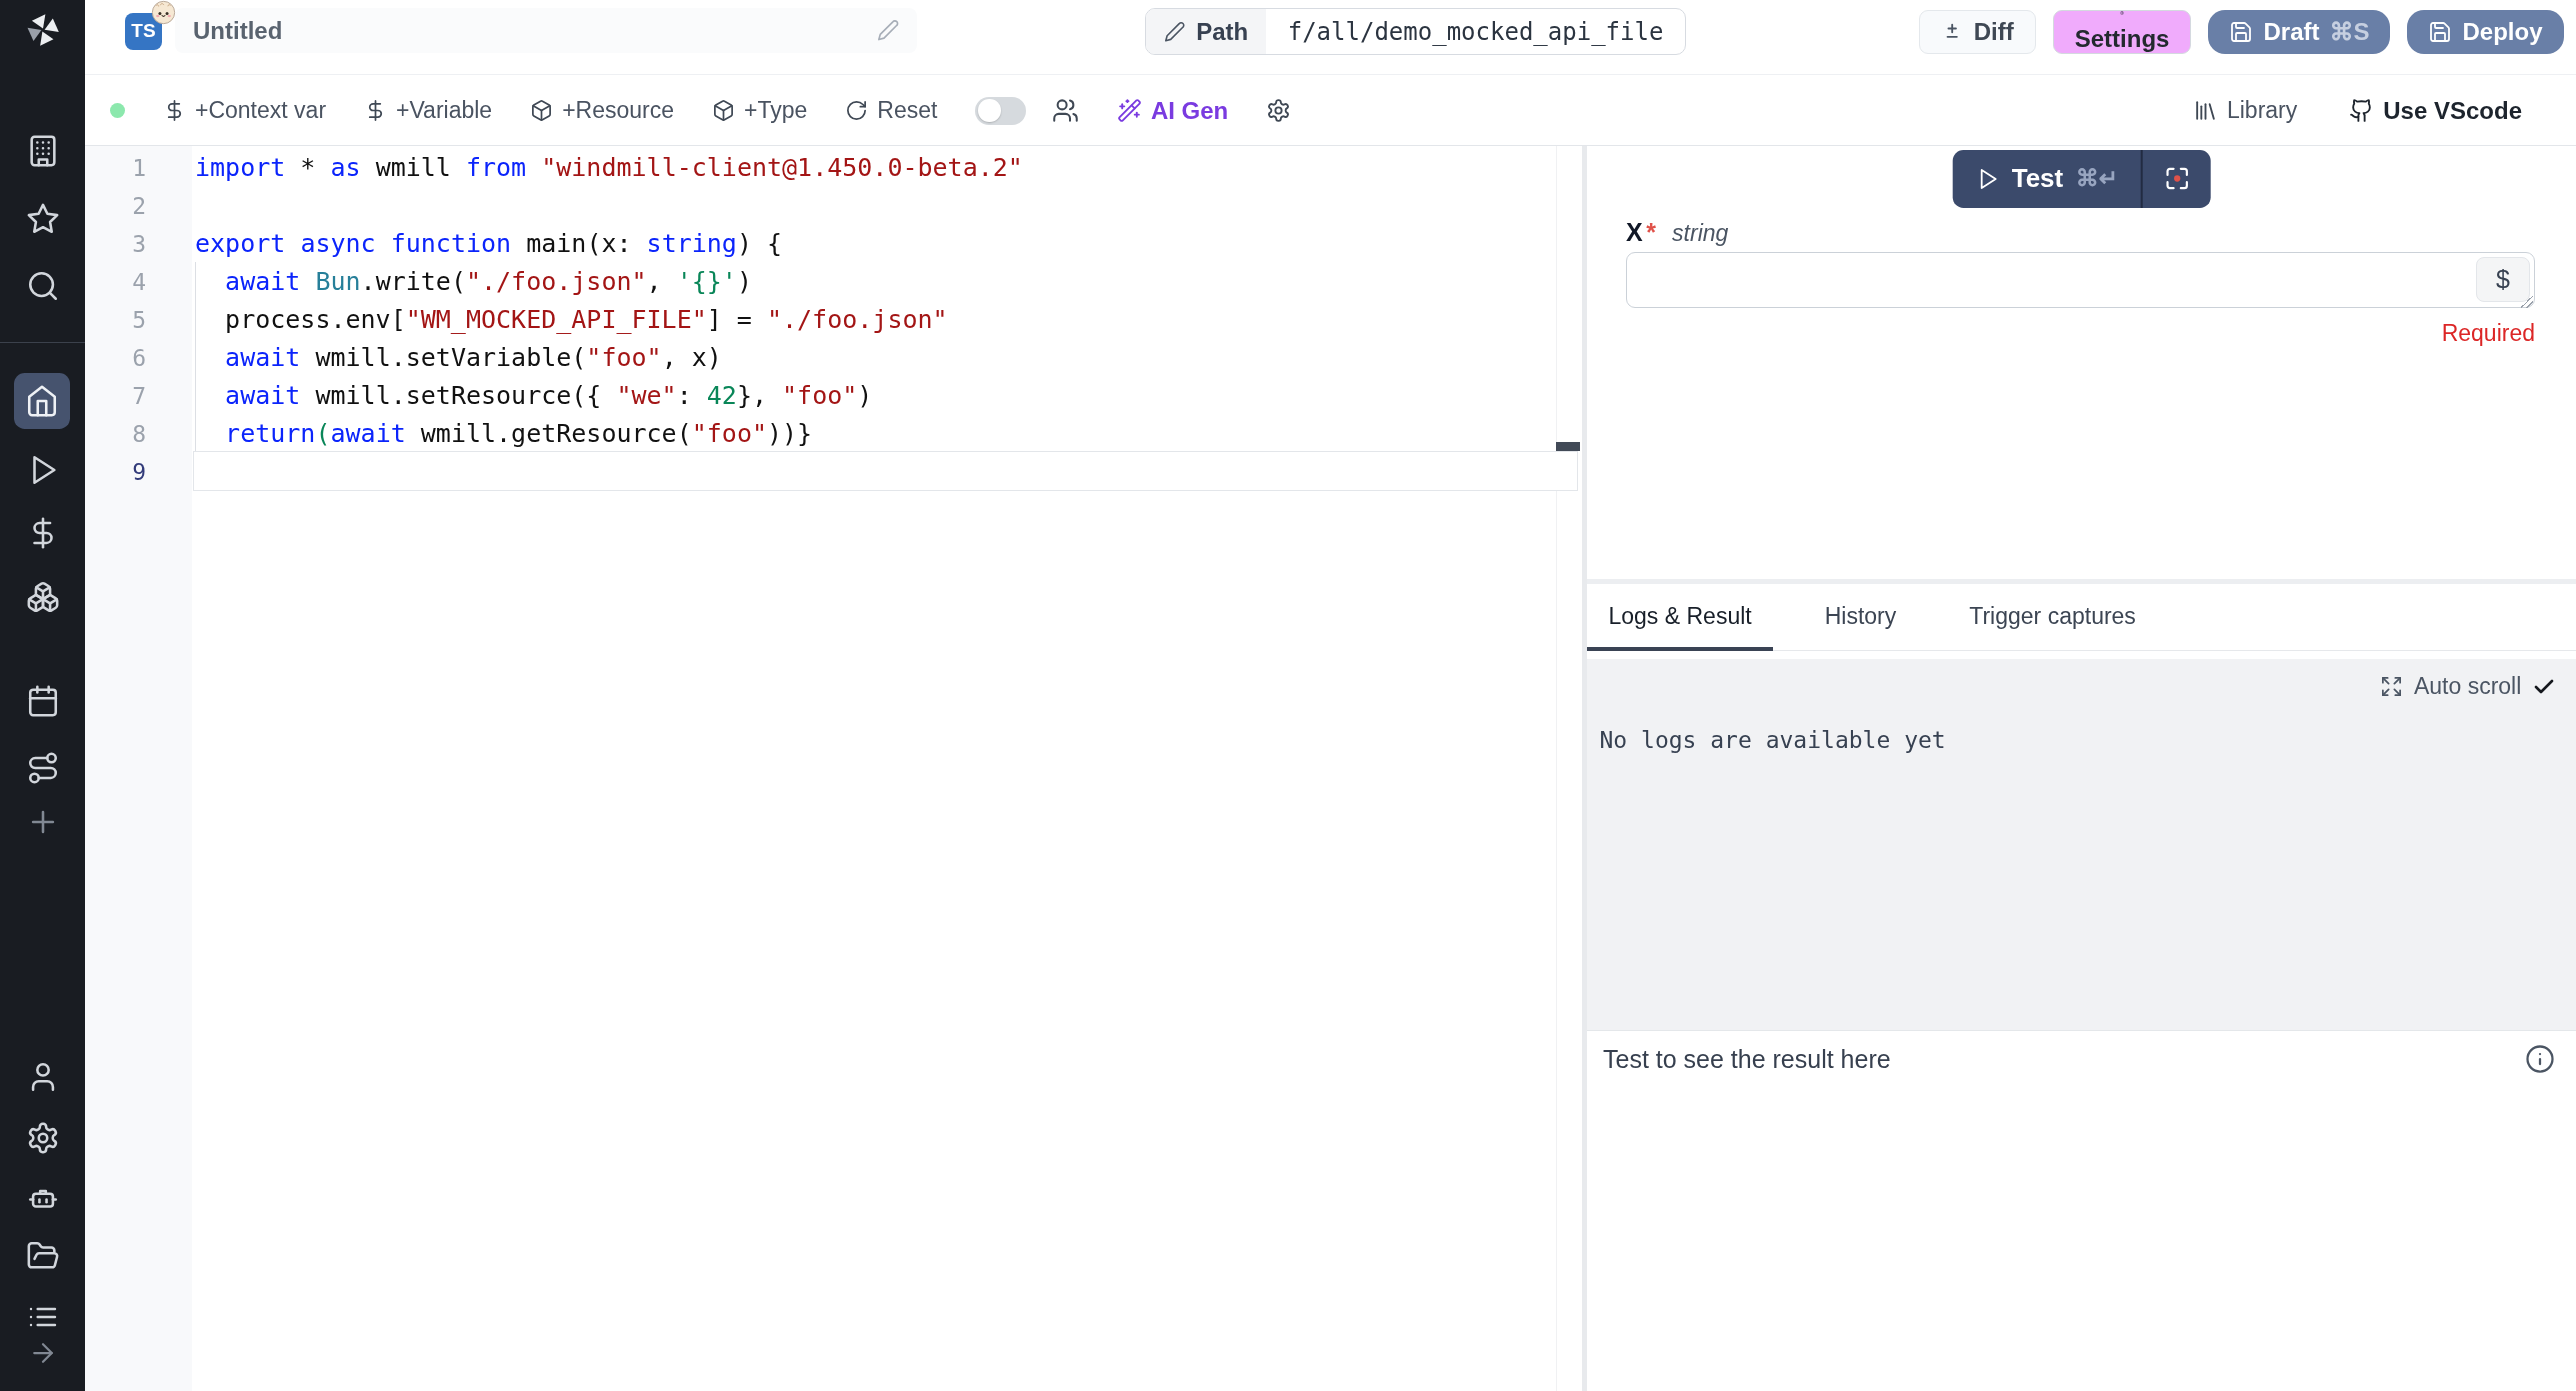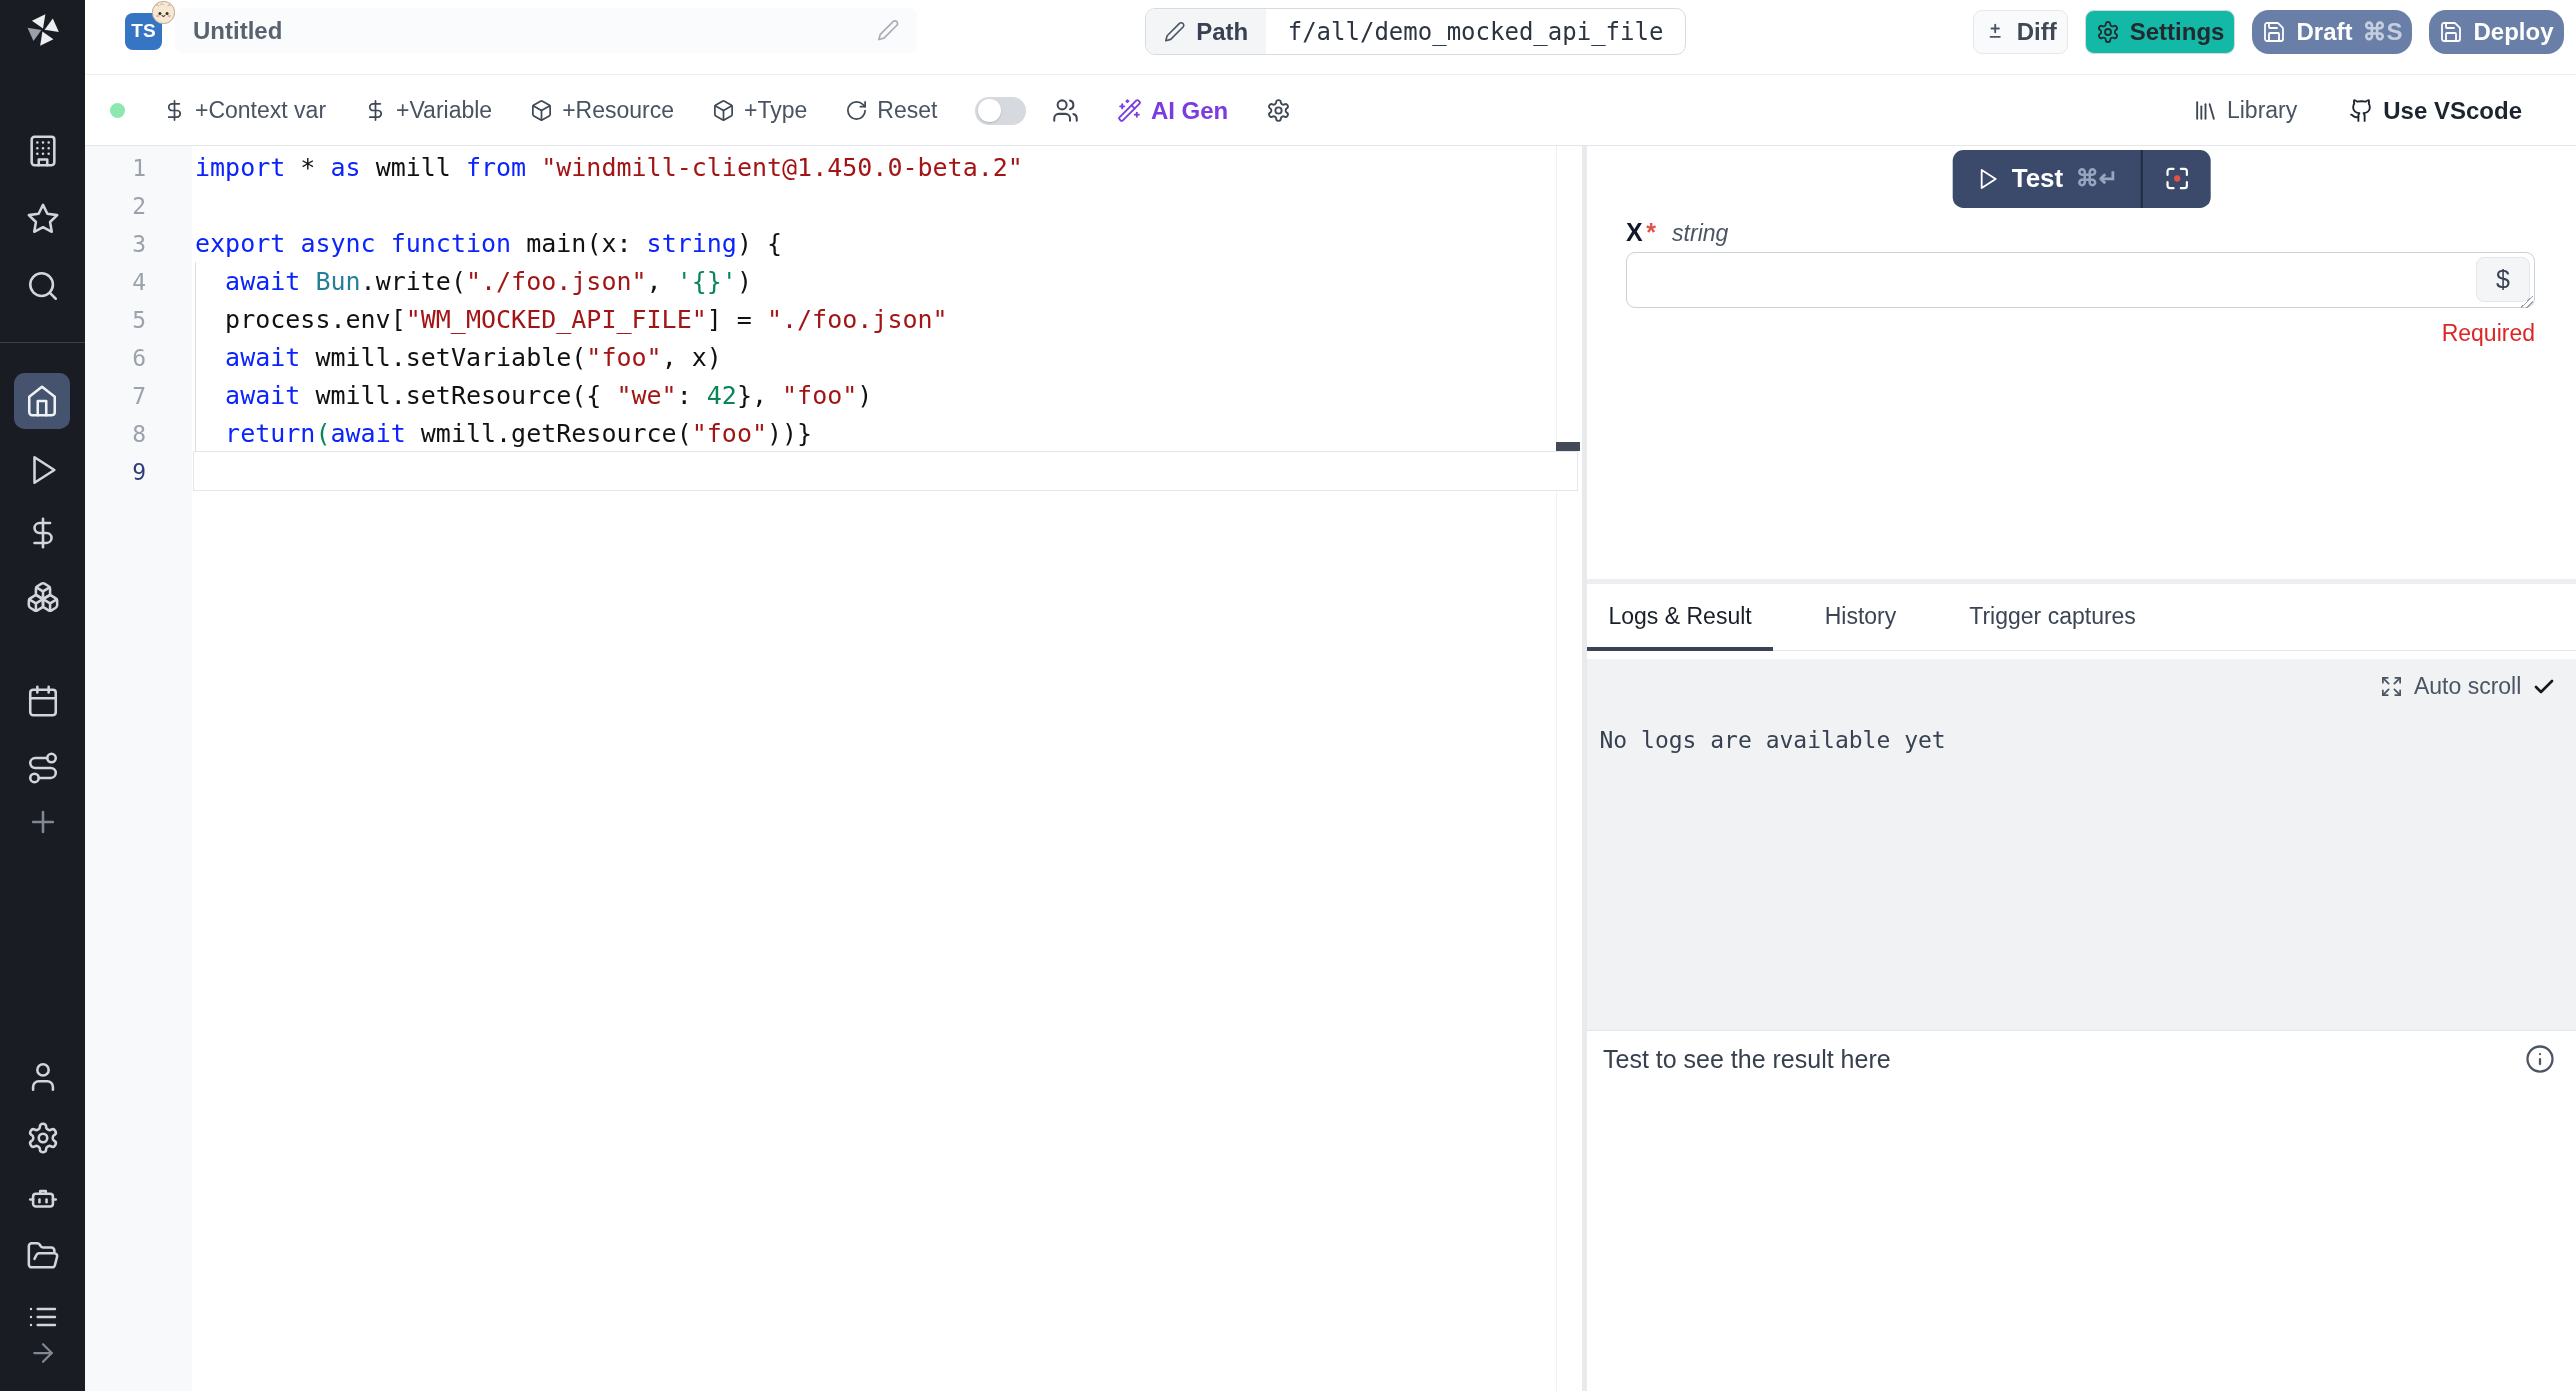--- a/index.html
+++ b/index.html
@@ -29,23 +29,23 @@
                  display:flex; align-items:center; padding:0 18px; color:#59636f; font-size:24px; font-weight:bold; cursor:text; }
   .title-field .pencil { margin-left:auto; color:#a7aeb8; }
   .path-pill { position:absolute; left:1060px; top:8px; height:47px; border:0.9px solid #d7dbe1; border-radius:10px;
                display:flex; align-items:stretch; overflow:hidden; cursor:pointer; background:#fff; }
   .path-left { display:flex; gap:10.7px; align-items:center; background:#f4f5f7; padding:0 18px;
                font-weight:bold; color:#374151; font-size:24px; }
   .path-value { display:flex; align-items:center; padding:0 21.5px; font-family:"DejaVu Sans Mono", monospace;
                 font-size:24px; color:#2b3440; }
   .tb-btns { position:absolute; right:12.5px; top:10px; display:flex; gap:17px; align-items:center; }
   .btn { height:44px; border-radius:9px; display:flex; align-items:center; gap:10px; font-size:24px;
-         padding:0 10px; border:none; font-family:inherit; cursor:pointer; }
+         padding:0 21px; border:none; font-family:inherit; cursor:pointer; }
   .btn-light { background:#f8fafc; border:0.9px solid #e4e8ec; color:#3f4854; font-weight:bold; }
-  .btn-white { background:#14b8a6; border:0.9px solid #d4d9df; color:#23292f; font-weight:bold; }
+  .btn-white { background:#f0abfc; border:0.9px solid #d4d9df; color:#23292f; font-weight:bold;flex-direction:column; }
   .btn-slate { background:#697fa7; color:#fff; font-weight:bold;border-radius:17px; }
   .kbd { color:#c6cfe0; font-weight:bold; }
 
   
   .toolbar { position:absolute; left:85px; top:76px; width:2491px; height:70px; background:#fff;
              border-bottom:0.9px solid #e3e6ea; display:flex; align-items:center; z-index:9; }
   .tb-left { display:flex; align-items:center; gap:38px; padding-left:25px; }
   .tb-item { display:flex; align-items:center; gap:9px; color:#4a5361; font-size:23px; font-weight:500; cursor:pointer; }
   .dot { width:15px; height:15px; border-radius:50%; background:#8ce8ad; }
   .toggle { width:51px; height:28px; border-radius:14.3px; background:#d6dade; position:relative; cursor:pointer; }

